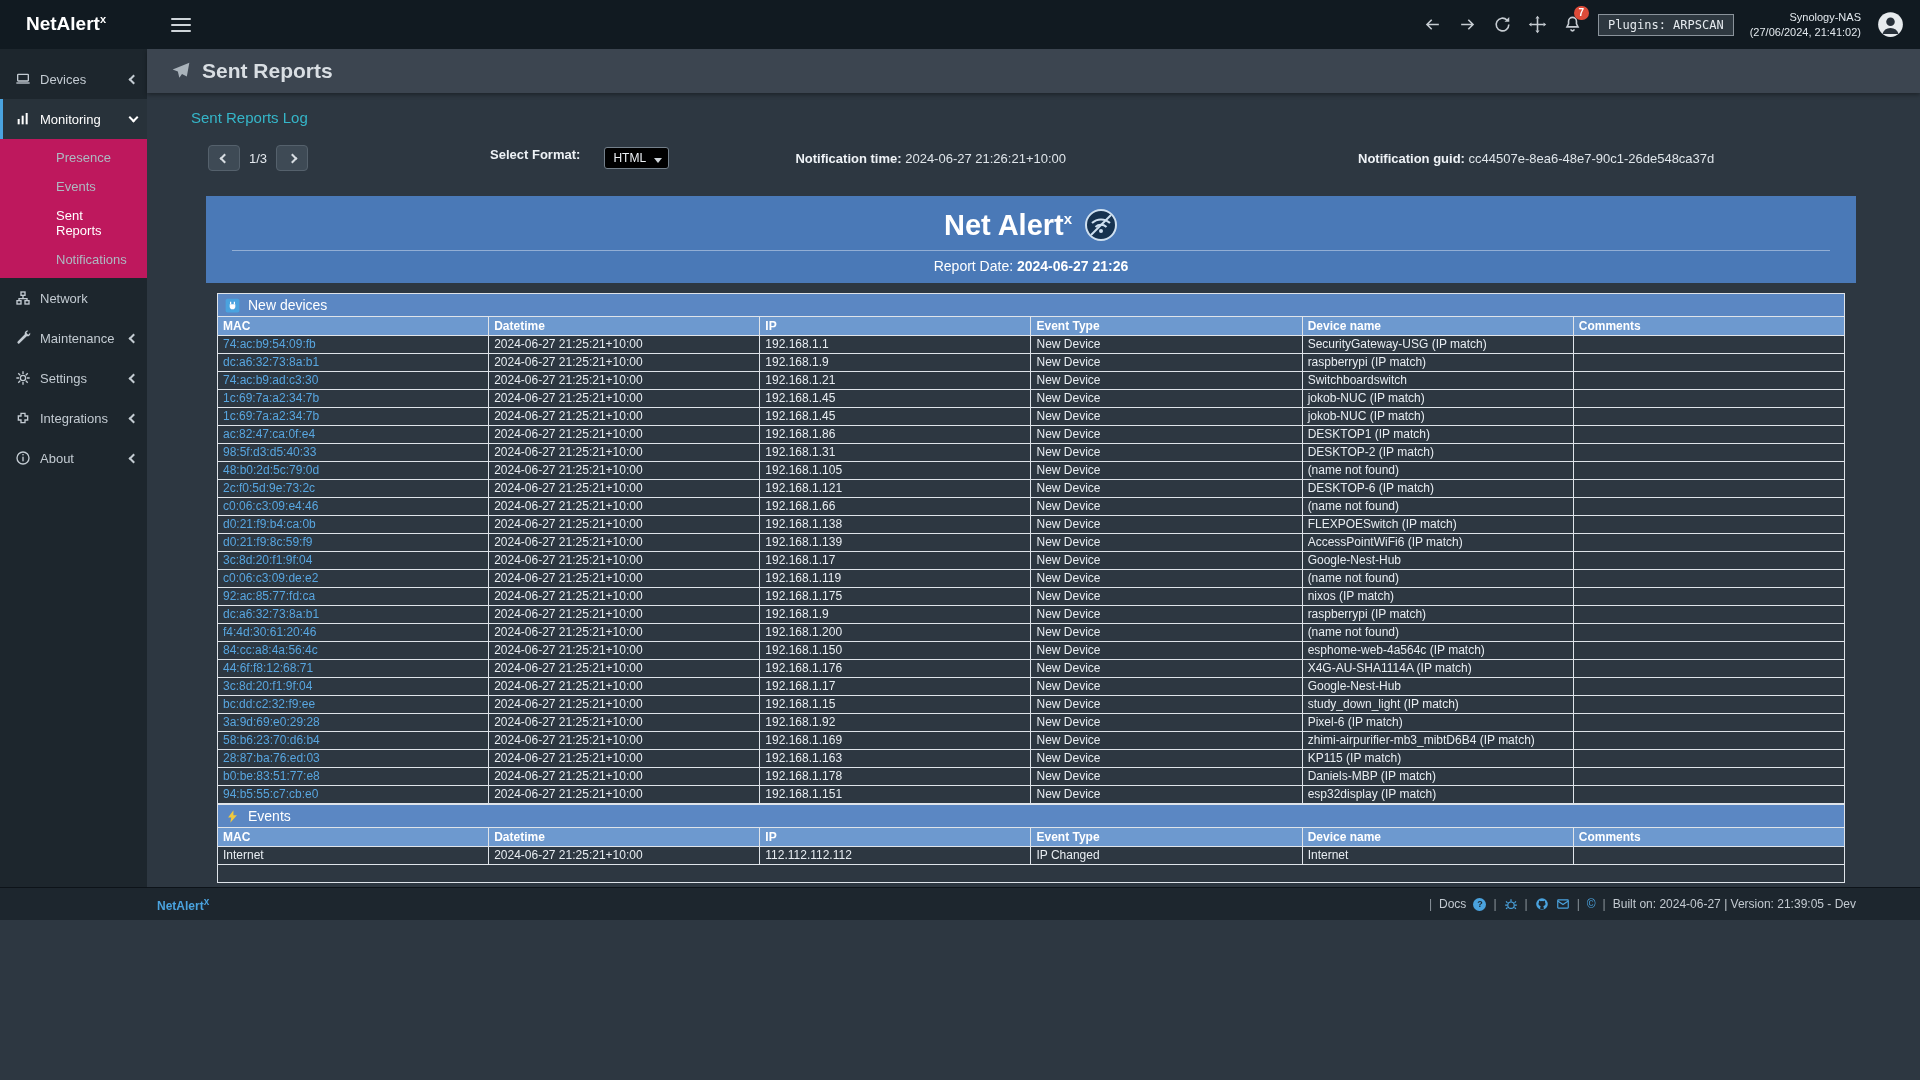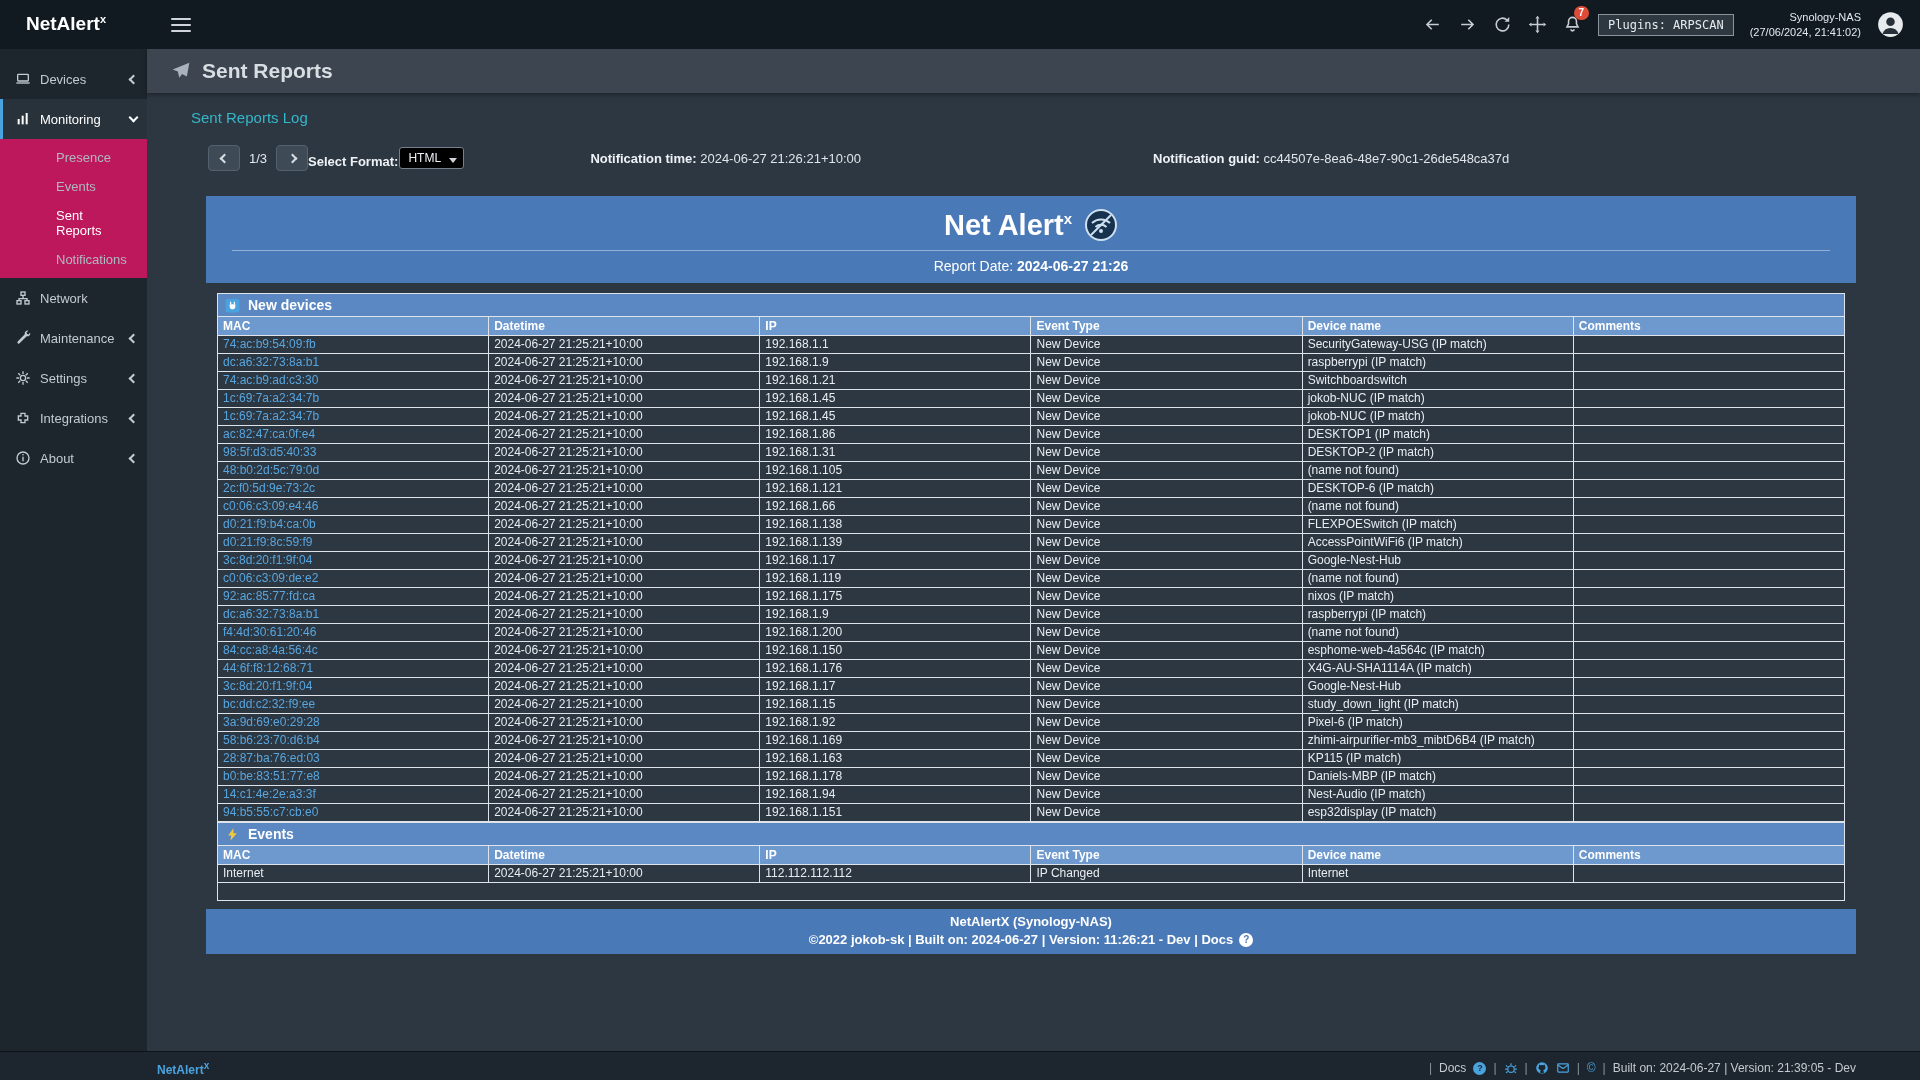--- a/index.html
+++ b/index.html
@@ -13,21 +13,21 @@
   .hamburger{margin-left:24px;width:20px;cursor:pointer}
   .hamburger span{display:block;height:2px;background:#cfd5da;margin:4px 0;border-radius:1px}
   .nav-right{margin-left:auto;display:flex;align-items:center;gap:16px;padding-right:16px;color:#c6ccd2}
   .nav-ic{width:19px;height:19px;color:#c6ccd2;cursor:pointer}
   .bell-wrap{position:relative;cursor:pointer}
   .bell-badge{position:absolute;top:-9px;right:-7px;background:var(--danger);color:#fff;font-size:10px;line-height:1;border-radius:8px;padding:2px 5px;font-weight:bold}
   .plugins-badge{font-family:"DejaVu Sans Mono",monospace;font-size:12px;background:#2e3840;border:1px solid #8a939b;padding:3px 9px;color:#e6ebef;cursor:pointer;white-space:nowrap}
   .host-info{text-align:right;font-size:11px;line-height:1.3;color:#e2e8ed;white-space:nowrap}
   .avatar{width:27px;height:27px;cursor:pointer}
   
-  .layout{display:flex;height:1002px}
+  .layout{display:flex;height:838px}
   .sidebar{width:147px;background:#1d262d;flex-shrink:0;padding-top:10px;font-size:13px}
   .side-item{display:flex;align-items:center;gap:9px;padding:12px 10px 12px 12px;color:#c3cbd2;cursor:pointer;border-left:3px solid transparent}
   .side-item.active{background:#28323a;border-left-color:var(--accent);color:#fff}
   .side-ic{width:16px;height:16px;flex-shrink:0}
   .chev{width:7px;height:7px;border-left:2px solid currentColor;border-bottom:2px solid currentColor;transform:rotate(45deg);margin-left:auto;flex-shrink:0}
   .chev.down{transform:rotate(-45deg);margin-top:-3px}
   .submenu{background:#be185d;padding:4px 16px}
   .sub-item{padding:7px 10px 7px 40px;color:#aeb9c2;cursor:pointer}
   .sub-item.current{color:#fff}
   
@@ -36,37 +36,37 @@
   .ph-ic{width:20px;height:20px;color:#aab3bb}
   .content{flex:1;overflow:hidden}
   .log-link{display:inline-block;margin:16px 0 0 44px;color:var(--teal);font-size:15px;text-decoration:none;cursor:pointer}
   
   .controls{display:flex;align-items:center;margin:18px 0 0 61px;font-size:13px}
   .pager{display:flex;align-items:center;gap:9px}
   .pg-btn{width:32px;height:26px;background:#3e4a55;border:1px solid #55616c;border-radius:4px;display:flex;align-items:center;justify-content:center;cursor:pointer;color:#d7dce1}
   .pg-btn .chev{margin:0}
   .pg-btn .chev.right{transform:rotate(-135deg)}
   .pg-count{color:#e4e9ee}
-  .fmt-group{display:flex;align-items:flex-end;gap:1px}
+  .fmt-group{margin-left:182px;display:flex;align-items:flex-start;gap:24px}
   .lbl{font-weight:bold;color:#eef2f6}
   .select-wrap{position:relative}
   .select-wrap select{appearance:none;-webkit-appearance:none;background:#000000;border:1px solid #74808b;color:#eef2f6;font-size:12px;padding:3px 22px 3px 8px;border-radius:3px;font-family:"Liberation Sans",sans-serif;cursor:pointer}
   .select-wrap::after{content:"";position:absolute;right:7px;top:11px;border-left:4px solid transparent;border-right:4px solid transparent;border-top:5px solid #cfd5da;pointer-events:none}
   .time-group{margin-left:126px;white-space:nowrap}
   .guid-group{margin-left:292px;white-space:nowrap}
   .val{color:#dfe5ea}
   
   .report{margin:25px 64px 0 59px}
   .report-header{background:var(--report-blue);padding:12px 0 9px;color:#fff}
   .report-title{display:flex;align-items:center;justify-content:center;gap:12px;font-size:29px;font-weight:bold}
   .report-title sup{font-size:15px}
   .logo-ic{width:34px;height:34px}
   .report-date{margin:8px 26px 0;border-top:1px solid rgba(255,255,255,.4);padding-top:7px;text-align:center;font-size:14px}
   .report-body{padding:10px 11px 0}
-  .section-bar{background:var(--section-blue);border:1px solid #dfe4ea;border-bottom:none;padding:3px 7px;display:flex;align-items:center;gap:8px;font-size:14px;font-weight:bold;color:#fff}
+  .section-bar{background:var(--section-blue);border:1px solid #dfe4ea;border-bottom:none;padding:3px 7px;display:flex;align-items:center;gap:8px;font-size:14px;font-weight:normal;color:#fff}
   .sb-ic{width:15px;height:15px}
   table.rpt{width:100%;border-collapse:collapse;table-layout:fixed;font-size:12px}
   table.rpt th{background:var(--th-blue);color:#fff;text-align:left;font-weight:bold;padding:2px 5px;border:1px solid #dfe4ea;font-size:12px;line-height:14px}
   table.rpt td{padding:1px 5px;border:1px solid #dfe4ea;color:#e8edf2;line-height:15px;height:18px;white-space:nowrap;overflow:hidden}
   .mac-link{color:var(--maclink);text-decoration:none;cursor:pointer}
   .report-footer{margin-top:8px;background:var(--report-blue);text-align:center;color:#fff;padding:5px 0 7px;font-size:13px;font-weight:bold}
   .report-footer .line2{margin-top:3px;display:flex;align-items:center;justify-content:center;gap:6px}
   .q-ic{display:inline-flex;width:14px;height:14px;border-radius:50%;background:#fff;color:var(--report-blue);font-size:10px;font-weight:bold;align-items:center;justify-content:center;cursor:pointer}
   
   .footer{height:33px;background:#1d262e;border-top:1px solid #0d1319;display:flex;align-items:center;padding:0 64px 0 157px;font-size:12px;color:#c3cad1}
@@ -458,28 +458,20 @@
                 </tr>
                 <tr>
                   <td><a href="#" class="mac-link">b0:be:83:51:77:e8</a></td>
                   <td>2024-06-27 21:25:21+10:00</td>
                   <td>192.168.1.178</td>
                   <td>New Device</td>
                   <td>Daniels-MBP (IP match)</td>
                   <td></td>
                 </tr>
                 <tr>
-                  <td><a href="#" class="mac-link">14:c1:4e:2e:a3:3f</a></td>
-                  <td>2024-06-27 21:25:21+10:00</td>
-                  <td>192.168.1.94</td>
-                  <td>New Device</td>
-                  <td>Nest-Audio (IP match)</td>
-                  <td></td>
-                </tr>
-                <tr>
                   <td><a href="#" class="mac-link">94:b5:55:c7:cb:e0</a></td>
                   <td>2024-06-27 21:25:21+10:00</td>
                   <td>192.168.1.151</td>
                   <td>New Device</td>
                   <td>esp32display (IP match)</td>
                   <td></td>
                 </tr>
               </tbody>
           </table>
           <div class="section-bar">

